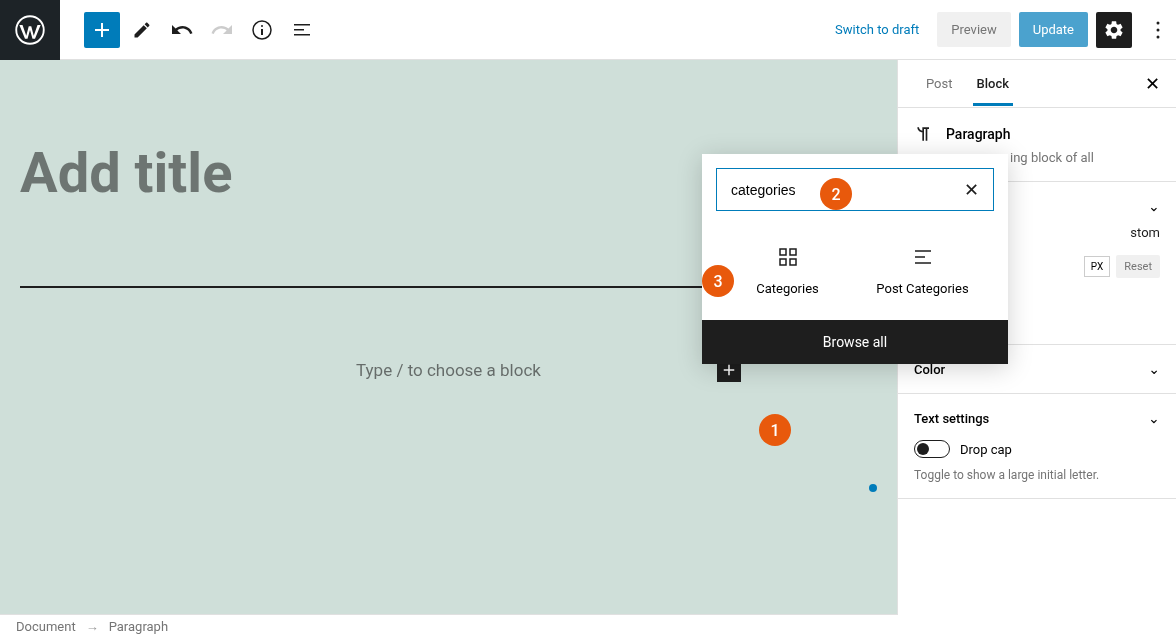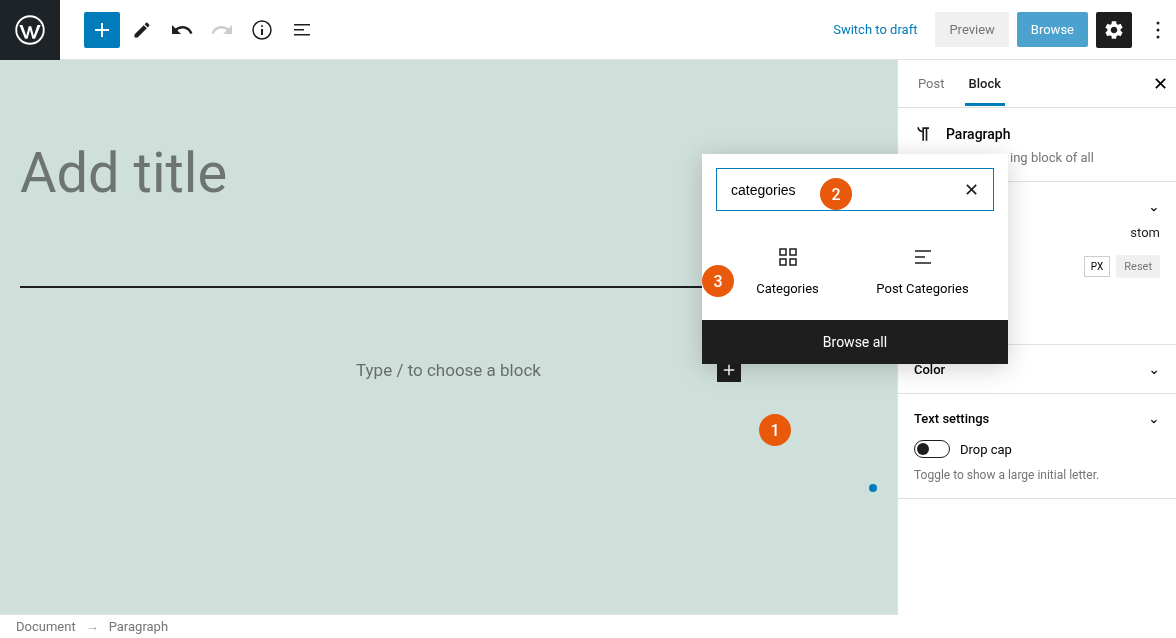--- a/index.html
+++ b/index.html
@@ -20,30 +20,30 @@
     .preview-btn { background: #f0f0f0; color: #757575; font-size: 13px; padding: 10px 14px; border-radius: 2px; cursor: pointer; }
     .update-btn { background: #007cba; color: #fff; font-size: 13px; padding: 10px 14px; border-radius: 2px; cursor: pointer; text-align: center; opacity: 0.7; }
     .settings-btn { width: 36px; height: 36px; background: #1e1e1e; display: flex; align-items: center; justify-content: center; border-radius: 2px; cursor: pointer; }
     .settings-btn svg { fill: #fff; }
     .options-btn { width: 36px; height: 36px; display: flex; align-items: center; justify-content: center; cursor: pointer; }
     .options-btn svg { fill: #1e1e1e; }
 
     
     .main { display: flex; height: 555px; }
     .editor-canvas { flex: 1; background: #cfdfd9; position: relative; padding: 60px 20px; }
-    .title-placeholder { font-size: 56px; font-weight: 400; color: rgba(30,30,30,0.55); padding: 20px 0; }
+    .title-placeholder { font-size: 56px; font-weight: 700; color: rgba(30,30,30,0.55); padding: 20px 0; }
     .title-underline { border-bottom: 2px solid #1e1e1e; margin-top: 60px; }
     .block-prompt { text-align: center; color: rgba(30,30,30,0.6); font-size: 17px; margin-top: 72px; position: relative; }
     .inline-add-btn { position: absolute; right: 136px; top: -2px; width: 24px; height: 24px; background: #1e1e1e; display: flex; align-items: center; justify-content: center; cursor: pointer; }
     .inline-add-btn svg { fill: #fff; }
     .blue-dot { position: absolute; width: 8px; height: 8px; background: #007cba; border-radius: 50%; right: 20px; top: 424px; }
 
     
     .sidebar { width: 279px; border-left: 1px solid #e0e0e0; background: #fff; overflow: hidden; }
-    .sidebar-tabs { display: flex; align-items: center; height: 48px; padding: 0 8px; border-bottom: 1px solid #e0e0e0; font-size: 13px; }
+    .sidebar-tabs { display: flex; align-items: center; height: 48px; padding: 0 16px; border-bottom: 1px solid #e0e0e0; font-size: 13px; }
     .tab { padding: 14px 12px; cursor: pointer; color: #757575; position: relative; }
     .tab.active { color: #1e1e1e; font-weight: 500; }
     .tab.active::after { content: ''; position: absolute; bottom: -1px; left: 8px; right: 8px; height: 3px; background: #007cba; }
     .close-sidebar { margin-left: auto; cursor: pointer; font-size: 18px; }
     .panel-section { padding: 16px; border-bottom: 1px solid #e0e0e0; }
     .block-identity { display: flex; align-items: center; gap: 12px; font-size: 14px; font-weight: 500; }
     .block-identity svg { fill: #1e1e1e; flex-shrink: 0; }
     .block-desc { font-size: 13px; color: #757575; padding-top: 6px; padding-left: 30px; }
     .panel-header { display: flex; align-items: center; justify-content: space-between; cursor: pointer; }
     .panel-title { font-size: 13px; font-weight: 500; }
@@ -117,21 +117,21 @@
     </div>
     <div class="toolbar-icon-btn">
       <svg width="24" height="24" viewBox="0 0 24 24">
           <path d="M4 6h16v1.5H4zM4 11h10v1.5H4zM4 16h16v1.5H4z"></path>
         </svg>
     </div>
   </div>
   <div class="toolbar-right">
     <span class="switch-draft">Switch to draft</span>
     <span class="preview-btn">Preview</span>
-    <span class="update-btn">Browse</span>
+    <span class="update-btn">Update</span>
     <div class="settings-btn">
       <svg width="22" height="22" viewBox="0 0 24 24">
           <path d="M19.14 12.94c.04-.3.06-.61.06-.94 0-.32-.02-.64-.07-.94l2.03-1.58c.18-.14.23-.41.12-.61l-1.92-3.32c-.12-.22-.37-.29-.59-.22l-2.39.96c-.5-.38-1.03-.7-1.62-.94l-.36-2.54c-.04-.24-.24-.41-.48-.41h-3.84c-.24 0-.43.17-.47.41l-.36 2.54c-.59.24-1.13.57-1.62.94l-2.39-.96c-.22-.08-.47 0-.59.22L2.74 8.87c-.12.21-.08.47.12.61l2.03 1.58c-.05.3-.09.63-.09.94s.02.64.07.94l-2.03 1.58c-.18.14-.23.41-.12.61l1.92 3.32c.12.22.37.29.59.22l2.39-.96c.5.38 1.03.7 1.62.94l.36 2.54c.05.24.24.41.48.41h3.84c.24 0 .44-.17.47-.41l.36-2.54c.59-.24 1.13-.56 1.62-.94l2.39.96c.22.08.47 0 .59-.22l1.92-3.32c.12-.22.07-.47-.12-.61l-2.01-1.58zM12 15.6c-1.98 0-3.6-1.62-3.6-3.6s1.62-3.6 3.6-3.6 3.6 1.62 3.6 3.6-1.62 3.6-3.6 3.6z"></path>
         </svg>
     </div>
     <div class="options-btn">
       <svg width="24" height="24" viewBox="0 0 24 24">
           <circle cx="12" cy="5" r="1.5"></circle>
           <circle cx="12" cy="12" r="1.5"></circle>
           <circle cx="12" cy="19" r="1.5"></circle>

